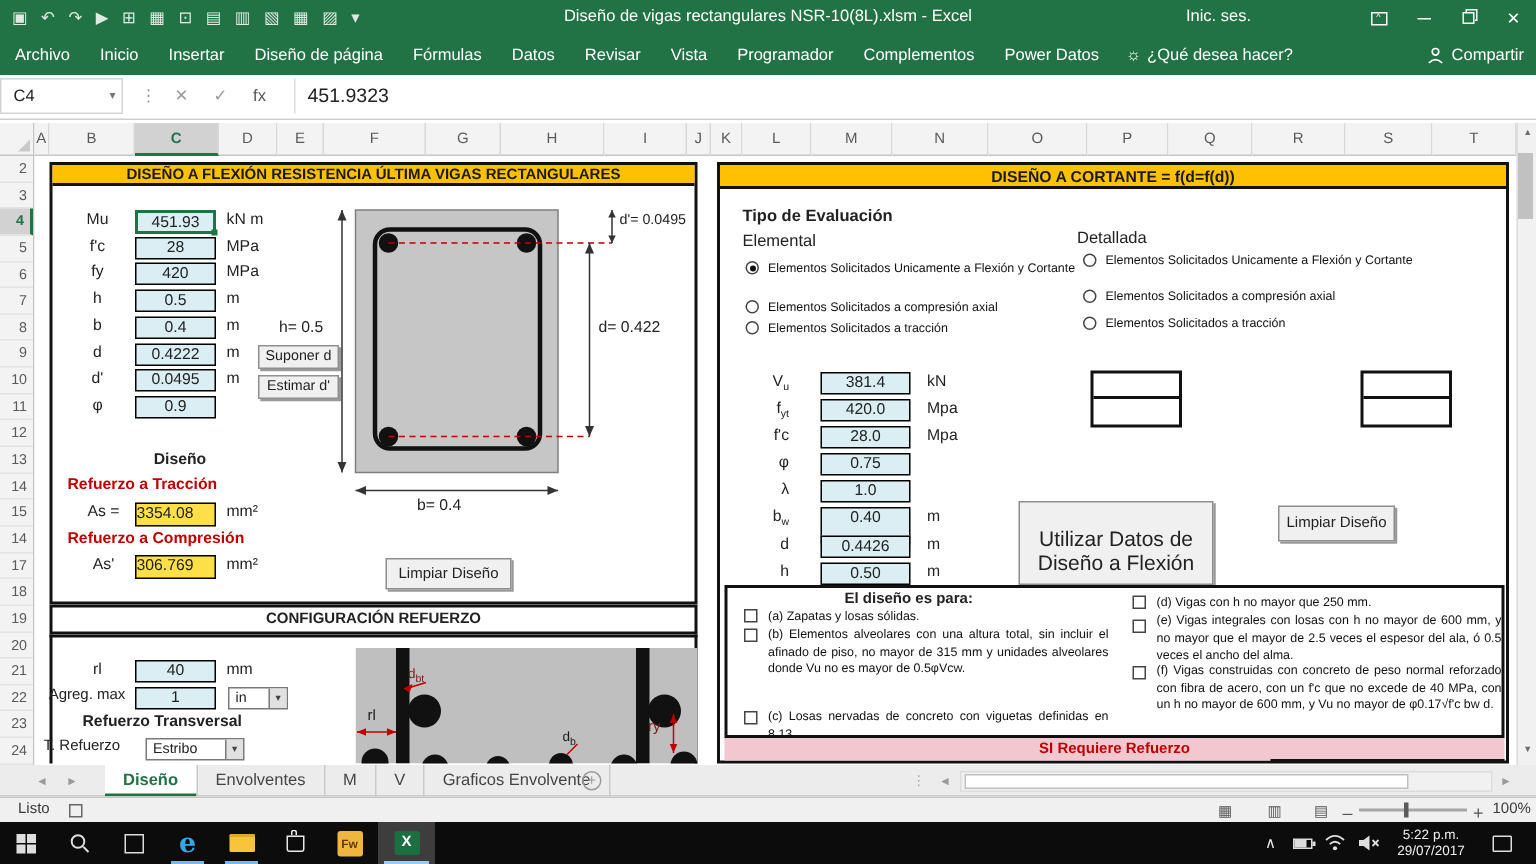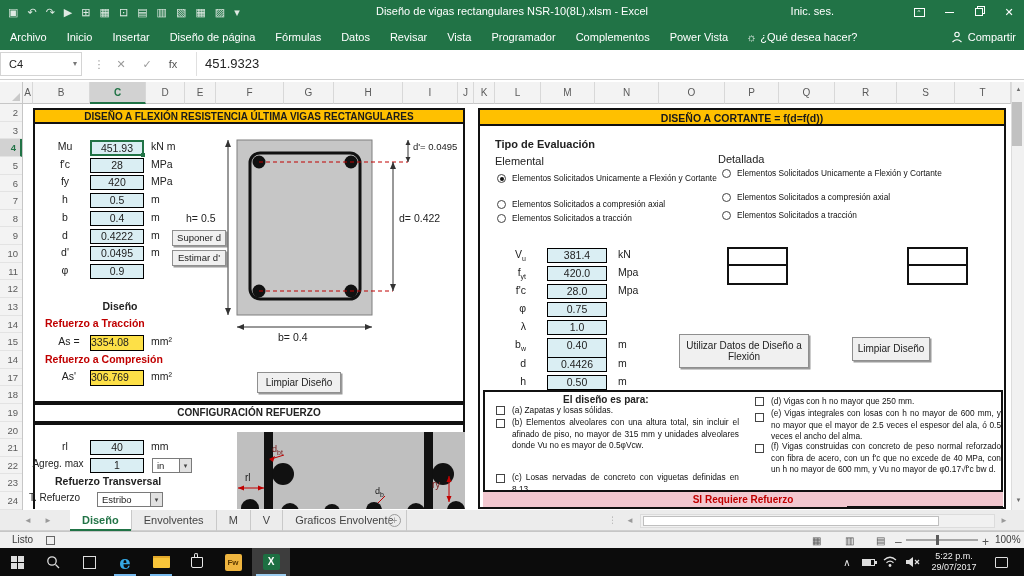--- a/index.html
+++ b/index.html
@@ -131,21 +131,21 @@
     <span class="rtab">Archivo</span>
     <span class="rtab">Inicio</span>
     <span class="rtab">Insertar</span>
     <span class="rtab">Diseño de página</span>
     <span class="rtab">Fórmulas</span>
     <span class="rtab">Datos</span>
     <span class="rtab">Revisar</span>
     <span class="rtab">Vista</span>
     <span class="rtab">Programador</span>
     <span class="rtab">Complementos</span>
-    <span class="rtab">Power Vista</span>
+    <span class="rtab">Power Datos</span>
     <span id="tellme">
       <span>☼</span>
       <span>¿Qué desea hacer?</span>
     </span>
     <span id="share">
       <svg width="12" height="12" viewBox="0 0 12 12">
           <circle cx="6" cy="3.5" r="2.2" fill="none" stroke="#fff" stroke-width="1.1"></circle>
           <path d="M1.5 11 Q6 6.5 10.5 11" fill="none" stroke="#fff" stroke-width="1.1"></path>
         </svg>
       <span>Compartir</span>
@@ -419,21 +419,21 @@
     <span class="lbl abs" style="left:140px">m</span>
   </div>
 
   <div class="abs" style="left:727px;top:247px;width:61px;height:38px;border:2px solid #111;background:#fff">
     <div style="height:17px;border-bottom:2px solid #111"></div>
   </div>
   <div class="abs" style="left:907px;top:247px;width:61px;height:38px;border:2px solid #111;background:#fff">
     <div style="height:17px;border-bottom:2px solid #111"></div>
   </div>
 
-  <div class="btn3d abs" style="left:679px;top:334px;width:130px;height:34px;font-size:10px;padding-top:5px">Utilizar Datos de Diseño a Flexión</div>
+  <div class="btn3d abs" style="left:679px;top:334px;width:130px;height:56px;font-size:14px;padding-top:16px">Utilizar Datos de Diseño a Flexión</div>
   <div class="btn3d abs" style="left:852px;top:337px;width:78px;height:24px;line-height:22px;font-size:10px">Limpiar Diseño</div>
 
   <div class="abs pbox" style="left:483px;top:390px;width:520px;height:102px"></div>
   <span class="abs" style="left:563px;top:394px;font-weight:bold;font-size:10px">El diseño es para:</span>
 
   <span class="cbx" style="left:496px;top:406px"></span>
   <div class="abs smalltxt" style="left:512px;top:405px;width:227px">(a)  Zapatas y losas sólidas.</div>
   <span class="cbx" style="left:496px;top:419px"></span>
   <div class="abs smalltxt" style="left:512px;top:417px;width:227px">(b)  Elementos alveolares con una altura total, sin incluir el afinado de piso, no mayor de 315 mm y unidades alveolares donde Vu no es mayor de 0.5φVcw.</div>
   <span class="cbx" style="left:496px;top:474px"></span>

